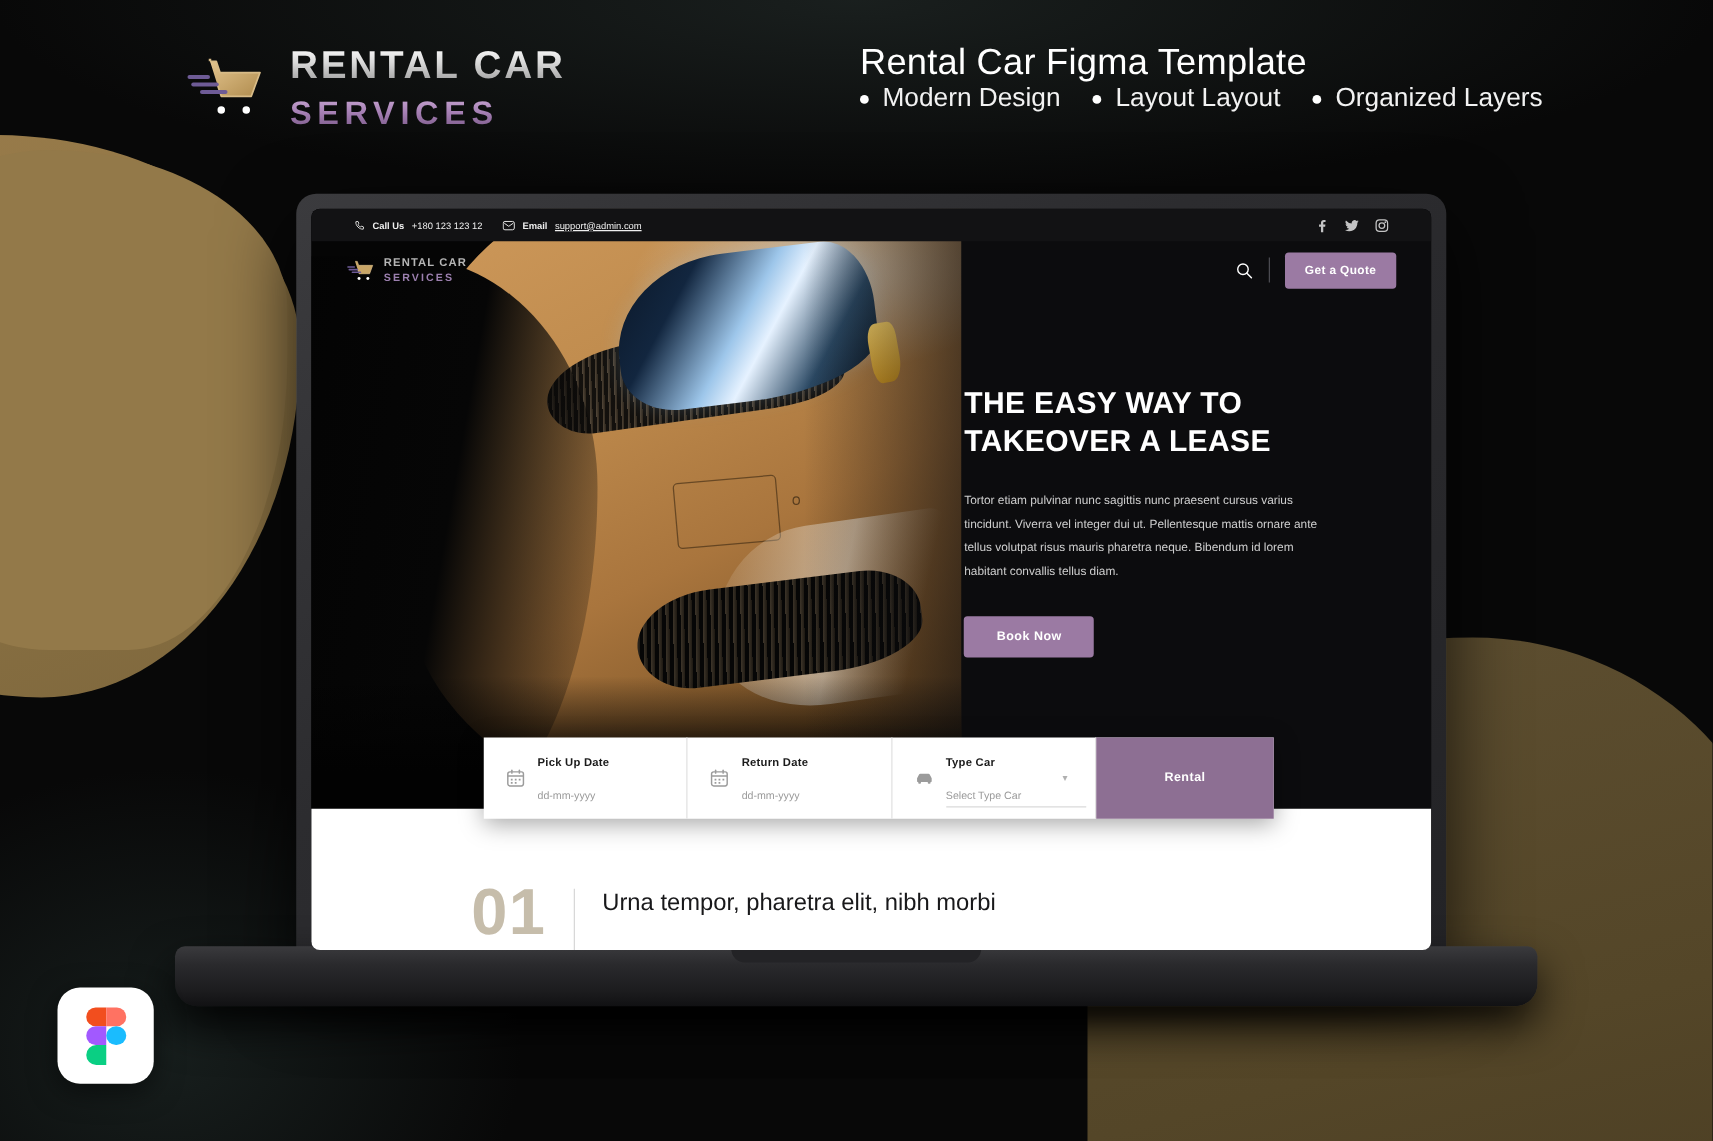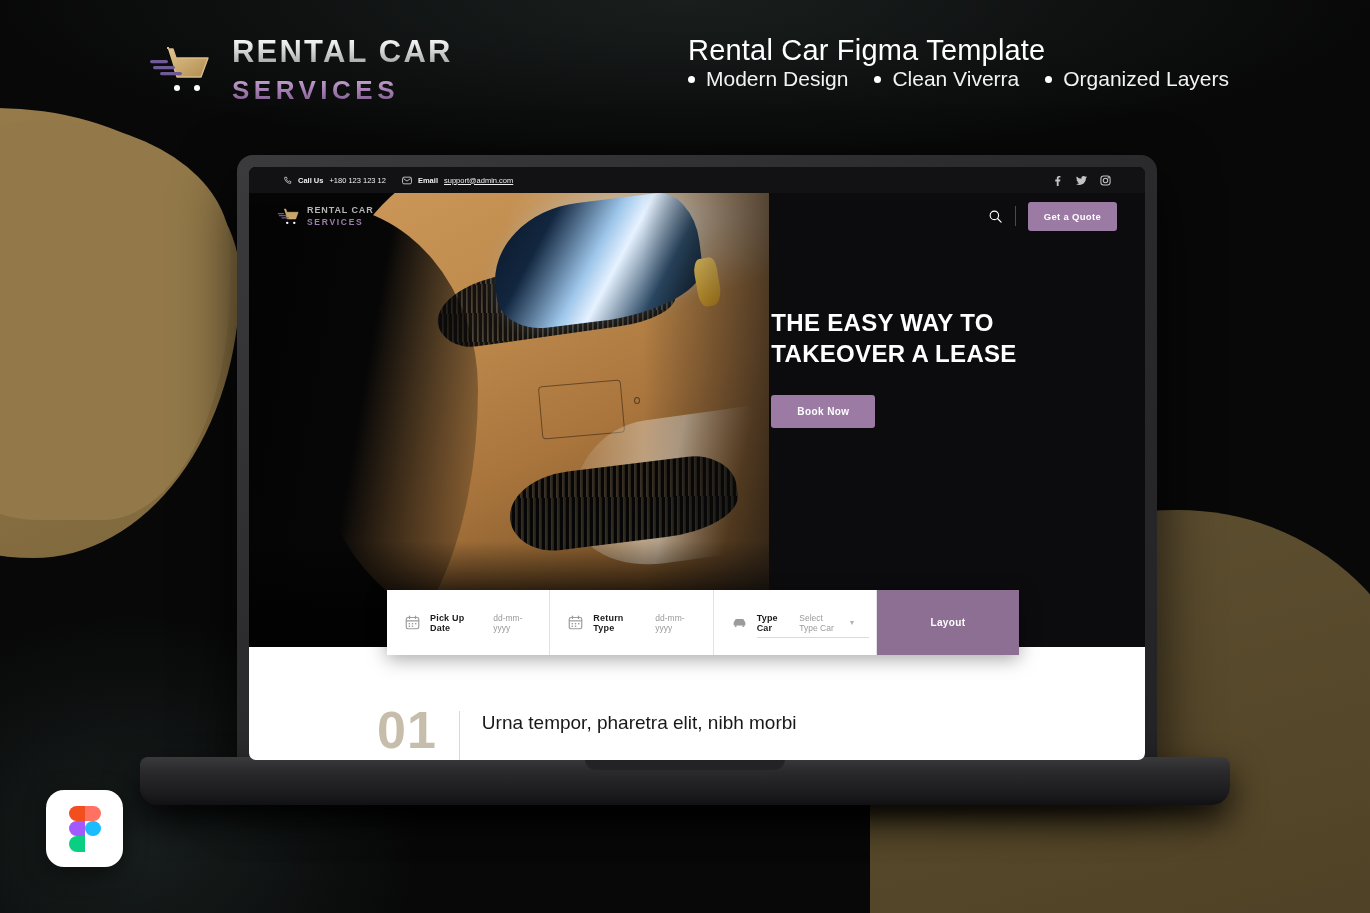--- a/index.html
+++ b/index.html
@@ -223,21 +223,21 @@
   
   .booking {
     position:absolute; left:138px; top:423px; width:632px; height:65px;
     display:flex; background:#fff; z-index:5; box-shadow:0 4px 18px rgba(0,0,0,.35);
   }
   .bk-field {
     flex:1; display:flex; align-items:center; gap:10px; padding:0 18px;
     border-right:1px solid #e2e2e2;
   }
   .bk-ic { width:15px; height:15px; flex:0 0 auto; }
-  .bk-txt { display:flex; flex-direction:row; gap:16px; }
+  .bk-txt { display:flex; flex-direction:column; gap:16px; }
   .bk-label { font-size:9px; font-weight:700; color:#1b1b1b; letter-spacing:.2px; }
   .bk-value { font-size:8.5px; color:#9a9a9a; }
   .bk-select { position:relative; }
   .bk-select .uline { position:absolute; left:0; bottom:-5px; width:112px; height:1px; background:#dadada; }
   .bk-caret { margin-left:auto; font-size:8px; color:#b0b0b0; padding-right:4px; }
   .bk-search {
     width:142px; background:#8d6f93; color:#fff; display:flex; align-items:center;
     justify-content:center; font-size:10px; font-weight:700; cursor:pointer; letter-spacing:.4px;
   }
 
@@ -308,21 +308,21 @@
 
   <div class="promo-right">
     <div class="promo-title">Rental Car Figma Template</div>
     <div class="promo-feats">
       <div class="feat">
         <span class="dot"></span>
         <span class="txt">Modern Design</span>
       </div>
       <div class="feat">
         <span class="dot"></span>
-        <span class="txt">Clean Viverra</span>
+        <span class="txt">Layout Layout</span>
       </div>
       <div class="feat">
         <span class="dot"></span>
         <span class="txt">Organized Layers</span>
       </div>
     </div>
   </div>
 </div>
 
 <div class="laptop">
@@ -414,20 +414,21 @@
           <span class="nav-div"></span>
           <button class="quote-btn">Get a Quote</button>
         </div>
       </div>
 
       <div class="hero-copy">
         <h1 class="hero-h1">
           <span>THE EASY WAY TO</span><br>
           <span>TAKEOVER A LEASE</span>
         </h1>
+        <p class="hero-p">Tortor etiam pulvinar nunc sagittis nunc praesent cursus varius tincidunt. Viverra vel integer dui ut. Pellentesque mattis ornare ante tellus volutpat risus mauris pharetra neque. Bibendum id lorem habitant convallis tellus diam.</p>
         <button class="book-btn">Book Now</button>
       </div>
 
       <div class="booking">
         <div class="bk-field">
           <span class="bk-ic">
             <svg width="15" height="15" viewBox="0 0 18 18">
               <rect x="1.5" y="3" width="15" height="13.5" rx="2" fill="none" stroke="#9b9b9b" stroke-width="1.4"></rect>
               <line x1="1.5" y1="7" x2="16.5" y2="7" stroke="#9b9b9b" stroke-width="1.4"></line>
               <line x1="5.4" y1="1.4" x2="5.4" y2="4.2" stroke="#9b9b9b" stroke-width="1.4" stroke-linecap="round"></line>
@@ -453,42 +454,42 @@
               <line x1="5.4" y1="1.4" x2="5.4" y2="4.2" stroke="#9b9b9b" stroke-width="1.4" stroke-linecap="round"></line>
               <line x1="12.6" y1="1.4" x2="12.6" y2="4.2" stroke="#9b9b9b" stroke-width="1.4" stroke-linecap="round"></line>
               <rect x="4.4" y="9.6" width="1.7" height="1.7" fill="#9b9b9b"></rect>
               <rect x="8.2" y="9.6" width="1.7" height="1.7" fill="#9b9b9b"></rect>
               <rect x="12" y="9.6" width="1.7" height="1.7" fill="#9b9b9b"></rect>
               <rect x="4.4" y="12.7" width="1.7" height="1.7" fill="#9b9b9b"></rect>
               <rect x="8.2" y="12.7" width="1.7" height="1.7" fill="#9b9b9b"></rect>
             </svg>
           </span>
           <span class="bk-txt">
-            <span class="bk-label">Return Type</span>
+            <span class="bk-label">Return Date</span>
             <span class="bk-value">dd-mm-yyyy</span>
           </span>
         </div>
 
         <div class="bk-field">
           <span class="bk-ic">
             <svg width="15" height="15" viewBox="0 0 20 16">
               <path d="M2.2 11.4 V8.1 L4.3 4.2 Q4.7 3.4 5.6 3.4 H14.4 Q15.3 3.4 15.7 4.2 L17.8 8.1 V11.4 Q17.8 12 17.2 12 H2.8 Q2.2 12 2.2 11.4Z" fill="#9b9b9b"></path>
               <rect x="3.4" y="11.6" width="3" height="2.3" rx="1.1" fill="#9b9b9b"></rect>
               <rect x="13.6" y="11.6" width="3" height="2.3" rx="1.1" fill="#9b9b9b"></rect>
             </svg>
           </span>
           <span class="bk-txt bk-select">
             <span class="bk-label">Type Car</span>
             <span class="bk-value">Select Type Car</span>
             <span class="uline"></span>
           </span>
           <span class="bk-caret">▾</span>
         </div>
 
-        <div class="bk-search">Layout</div>
+        <div class="bk-search">Rental</div>
       </div>
 
       <div class="white-sec">
         <div class="step-row">
           <span class="step-num">01</span>
           <span class="step-div"></span>
           <span class="step-txt">Urna tempor, pharetra elit, nibh morbi</span>
         </div>
       </div>
 

